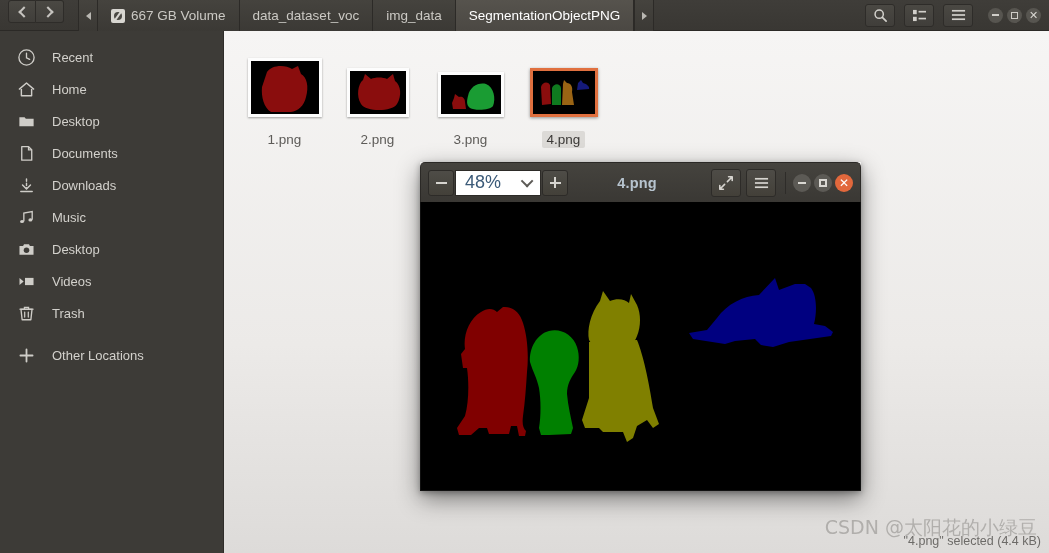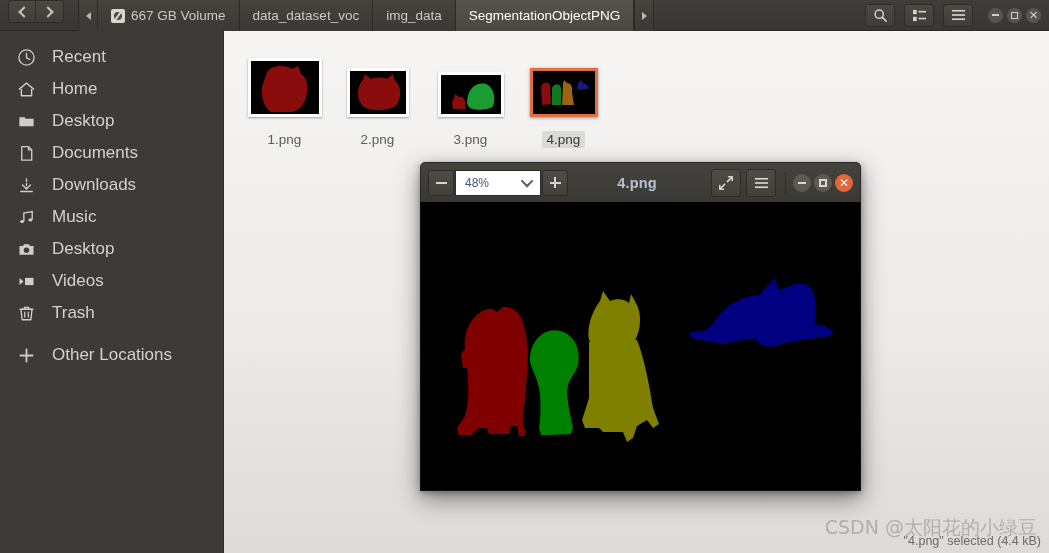--- a/index.html
+++ b/index.html
@@ -95,21 +95,21 @@
 
   
   .sidebar {
     position: absolute; left: 0; top: 31px; width: 224px; height: 522px;
     background: #3d3b37;
     border-right: 1px solid #2e2c29;
     padding-top: 10px;
   }
   .side-item {
     display: flex; align-items: center; height: 32px;
-    color: #d3d1cc; font-size: 17px;
+    color: #d3d1cc; font-size: 13px;
   }
   .side-ico {
     width: 52px; display: flex; align-items: center; justify-content: center;
     flex: 0 0 auto; color: #cfcdc8;
   }
   .side-label { padding-left: 0px; }
   .side-gap { height: 10px; }
 
   
   .content {
@@ -161,21 +161,21 @@
   .zsign::before {
     content: ""; position: absolute; left: 0; top: 4.5px; width: 11px; height: 2px; background: #d6d4cf;
   }
   .zsign.p::after {
     content: ""; position: absolute; left: 4.5px; top: 0; width: 2px; height: 11px; background: #d6d4cf;
   }
   .zcombo {
     width: 86px; height: 26px; margin-left: 1px;
     background: #ffffff; border: 1px solid #2d2b28;
     display: flex; align-items: center; justify-content: space-between;
-    padding: 0 7px 0 9px; color: #3b5a78; font-size: 12px;
+    padding: 0 7px 0 9px; color: #3b5a78; font-size: 18px;
   }
   .dncaret { width: 9px; height: 9px; border-left: 2px solid #5c5a56; border-bottom: 2px solid #5c5a56; transform: rotate(-45deg) translateY(-2px); }
   .viewer-title {
     flex: 1; text-align: center; color: #b7c4cf; font-size: 14.5px; font-weight: bold;
     letter-spacing: 0.2px;
   }
   .v-ico-btn {
     width: 30px; height: 28px; border-radius: 3px; margin-left: 5px;
     background: linear-gradient(to bottom,#4e4c47,#434039);
     border: 1px solid #2d2b28;

